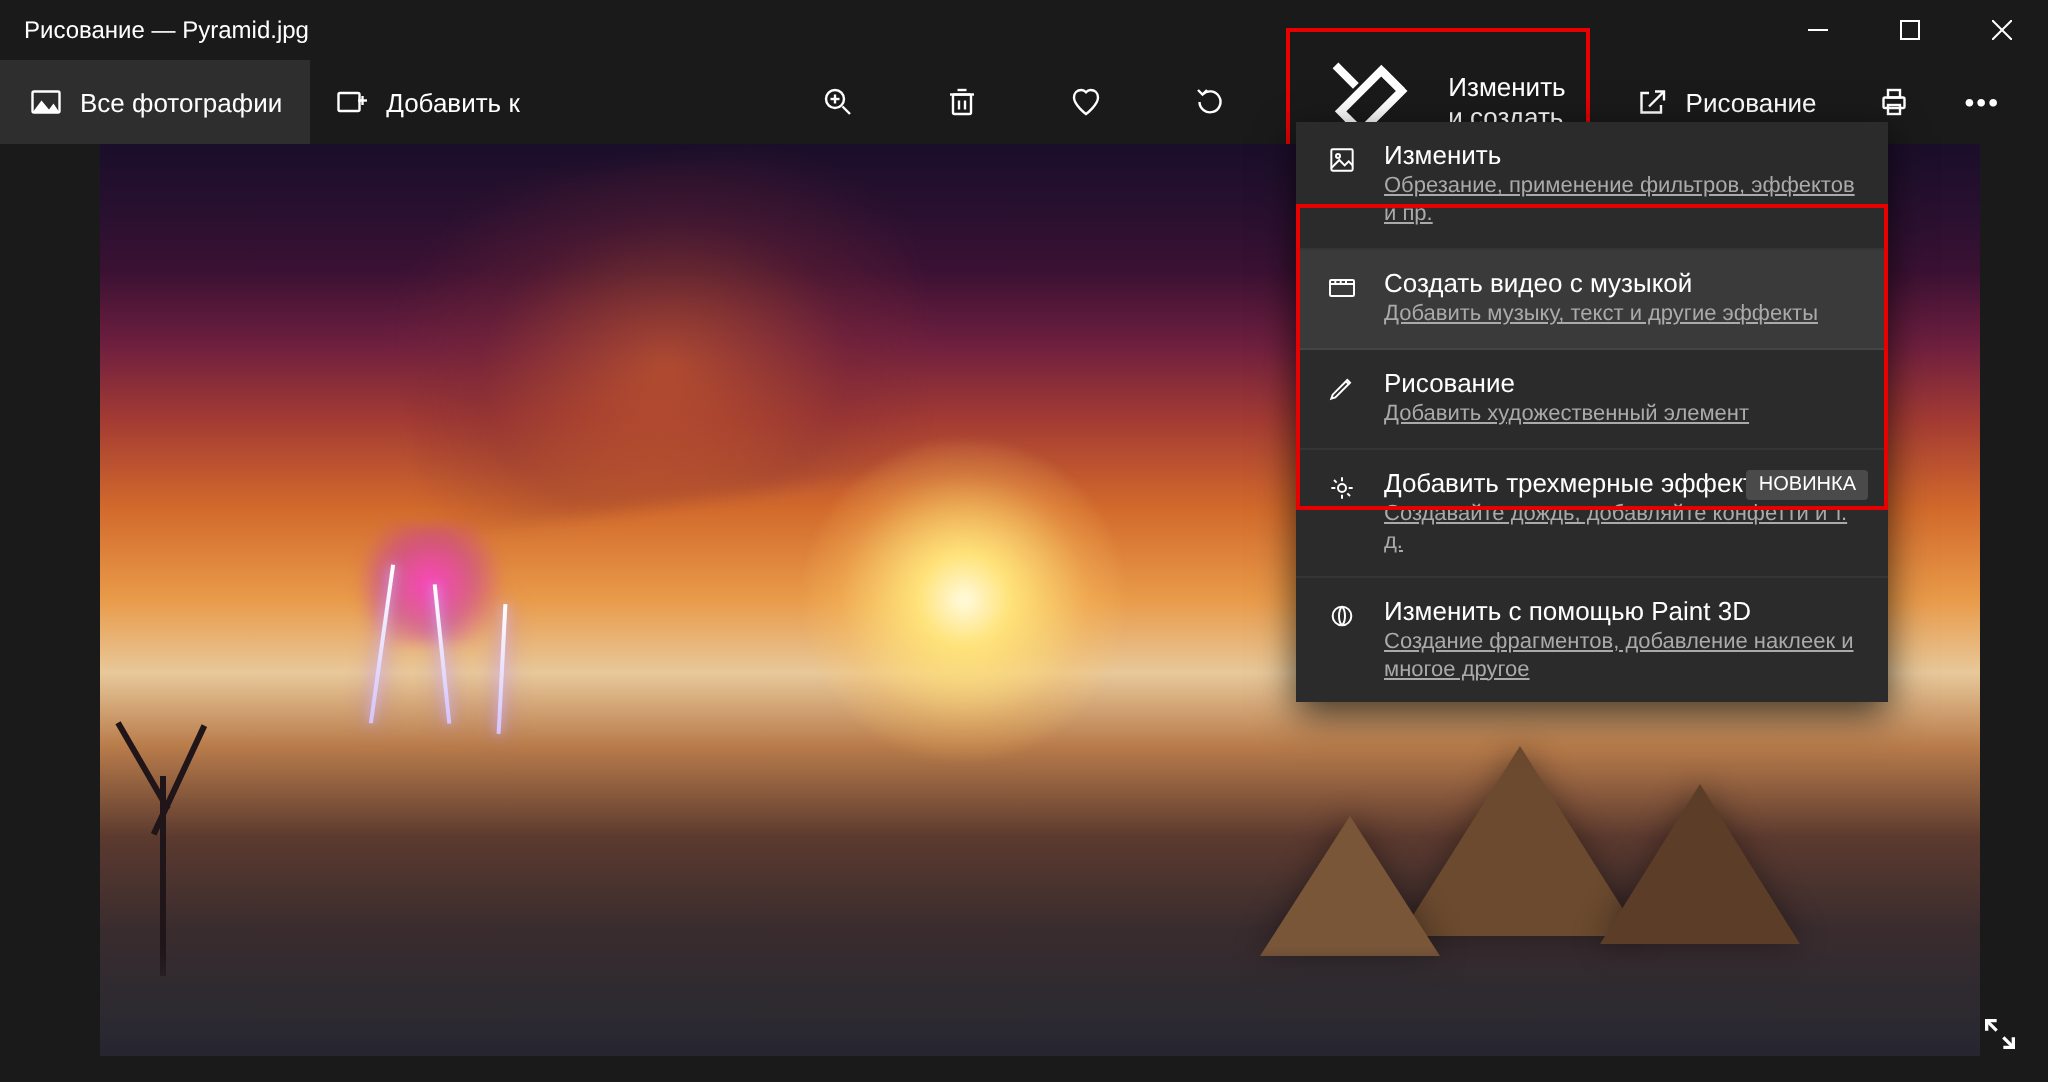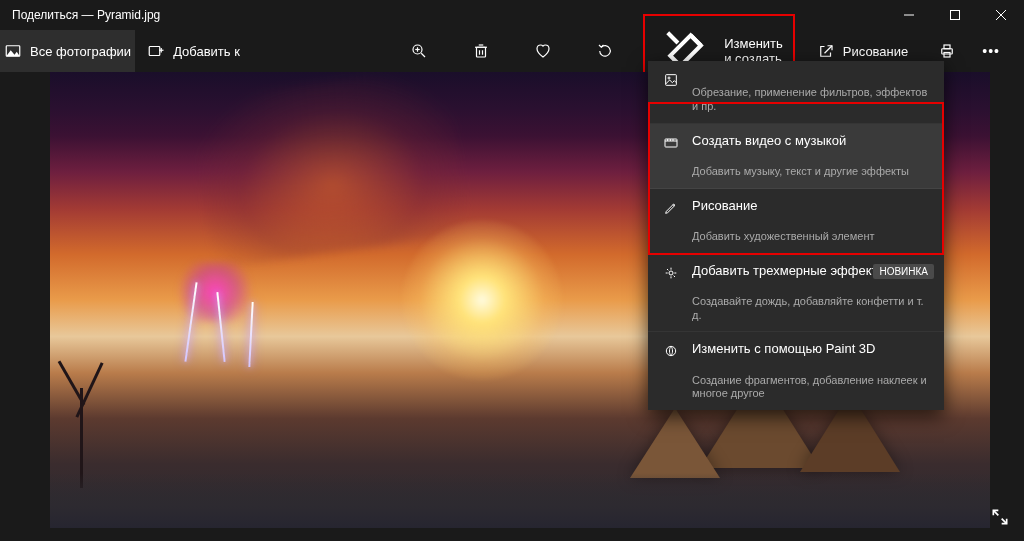--- a/index.html
+++ b/index.html
@@ -59,21 +59,21 @@
     padding: 8px 12px;
     color: #fff;
     font-size: 13px;
   }
   .tb-btn.icon-only { padding: 8px; }
   .tb-btn svg { width: 18px; height: 18px; }
 
   .tb-first {
     background: #2e2e2e;
     height: 42px;
-    padding: 0 4px;
+    padding: 0 14px;
     display:flex;
     align-items:center;
     gap:8px;
   }
 
   .highlight-box {
     border: 2.5px solid #e60000;
     padding: 4px 10px;
     display: flex;
     align-items: center;
@@ -130,21 +130,21 @@
   .menu-item .mi-icon {
     width: 18px;
     height: 18px;
     flex-shrink: 0;
     margin-top: 1px;
     display:flex;align-items:center;justify-content:center;
   }
   .menu-item .mi-icon svg { width: 16px; height: 16px; }
   .menu-item .mi-text { flex: 1; }
   .menu-item .mi-title { font-size: 13px; color: #fff; line-height: 1.25; }
-  .menu-item .mi-sub { font-size: 11px; color: #aaa; line-height: 1.25; margin-top: 16px; }
+  .menu-item .mi-sub { font-size: 11px; color: #aaa; line-height: 1.25; margin-top: 1px; text-decoration: underline; }
   .badge {
     position: absolute;
     right: 10px;
     top: 10px;
     background: #4a4a4a;
     color: #fff;
     font-size: 10px;
     padding: 2px 6px;
     border-radius: 2px;
   }
@@ -221,21 +221,21 @@
   .foreground {
     position:absolute;
     left:0;right:0;bottom:0;height:55px;
     background: linear-gradient(180deg, rgba(55,50,54,0.0), #2d2a30 60%, #262530);
   }
 </style>
 </head>
 <body>
 
 <div class="titlebar">
-  <span class="title">Поделиться — Pyramid.jpg</span>
+  <span class="title">Рисование — Pyramid.jpg</span>
   <div class="win-controls">
     <div class="win-btn">
       <svg viewBox="0 0 10 10">
           <line x1="0" y1="5" x2="10" y2="5" stroke="#fff" stroke-width="1"></line>
         </svg>
     </div>
     <div class="win-btn">
       <svg viewBox="0 0 10 10">
           <rect x="0.5" y="0.5" width="9" height="9" fill="none" stroke="#fff" stroke-width="1"></rect>
         </svg>
@@ -358,20 +358,21 @@
 
   <div class="menu-item">
     <div class="mi-icon">
       <svg viewBox="0 0 24 24" fill="none" stroke="#fff" stroke-width="1.5">
           <rect x="4" y="4" width="16" height="16" rx="1"></rect>
           <circle cx="9" cy="9" r="1.5"></circle>
           <path d="M4 18 L10 12 L14 16 L17 13 L20 16"></path>
         </svg>
     </div>
     <div class="mi-text">
+      <div class="mi-title">Изменить</div>
       <div class="mi-sub">Обрезание, применение фильтров, эффектов и пр.</div>
     </div>
   </div>
 
   <div class="menu-item hover">
     <div class="mi-icon">
       <svg viewBox="0 0 24 24" fill="none" stroke="#fff" stroke-width="1.5">
           <rect x="3" y="6" width="18" height="12" rx="1"></rect>
           <line x1="3" y1="9" x2="21" y2="9"></line>
           <line x1="7" y1="6" x2="7" y2="9"></line>

